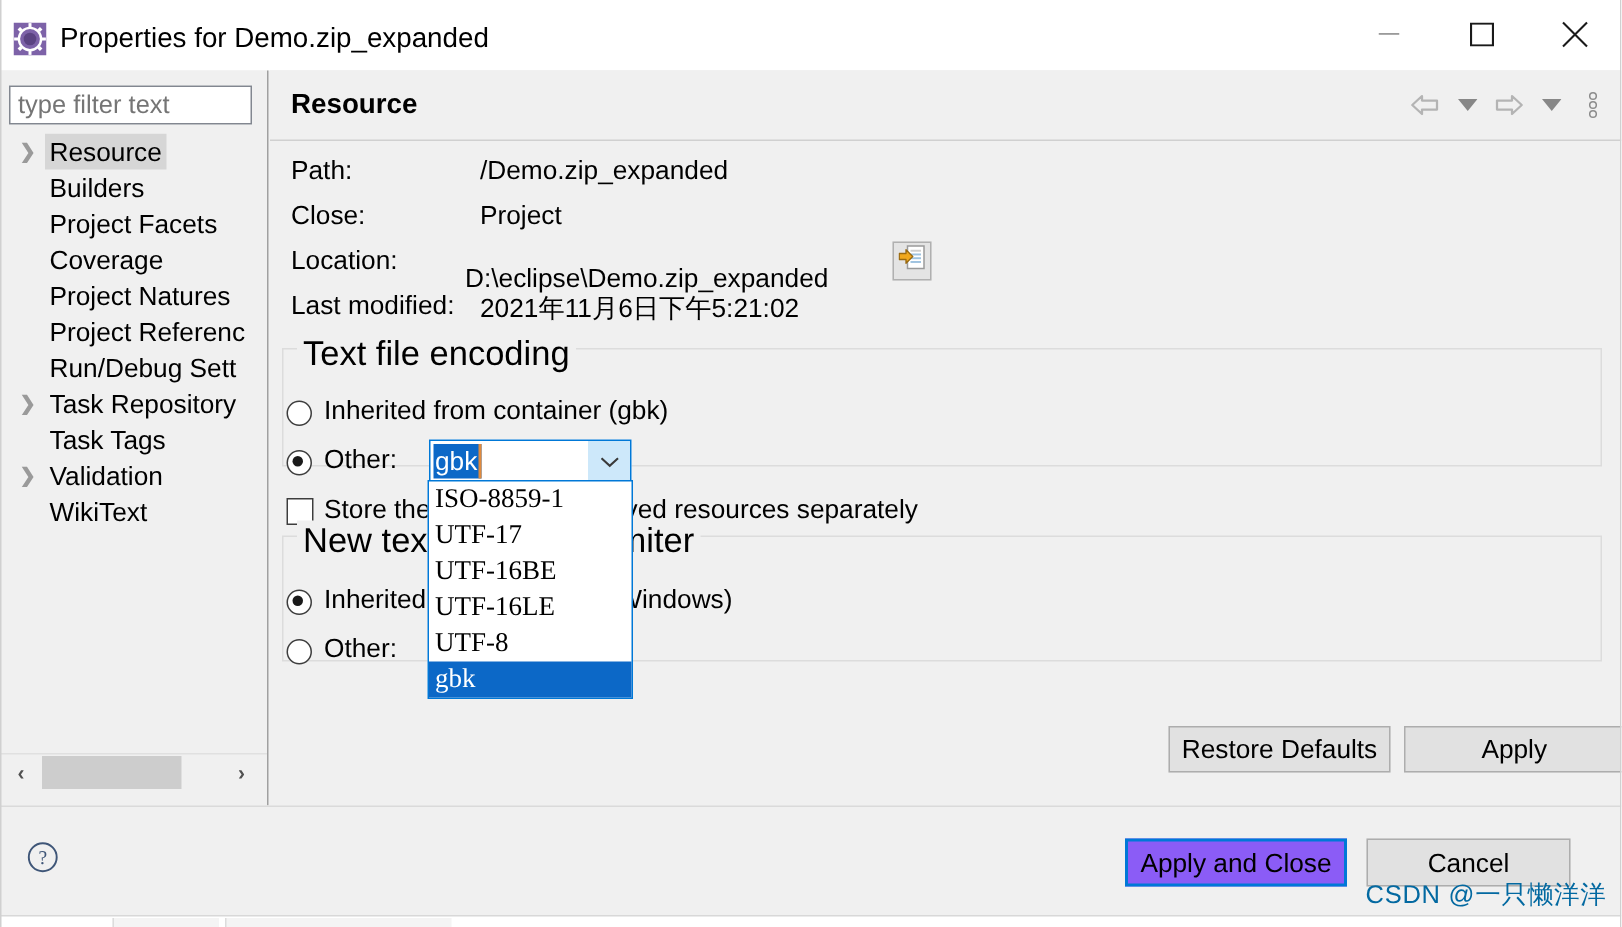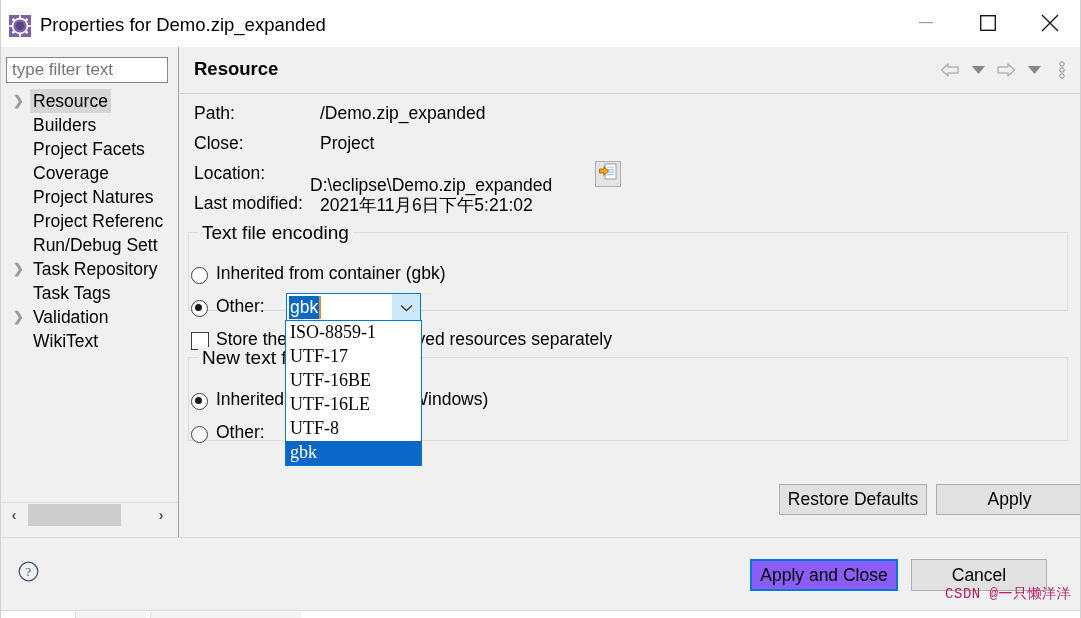--- a/index.html
+++ b/index.html
@@ -190,21 +190,21 @@
   .group {
     position: absolute;
     border: 1px solid #dcdcdc;
     box-sizing: border-box;
   }
   .group > .gtitle {
     position: absolute;
     top: -11px; left: 9px;
     background: #f0f0f0;
     padding: 0 4px;
-    font-size: 19px;
+    font-size: 23px;
     color: #000000;
     white-space: nowrap;
   }
 
   
   .radio, .checkbox {
     position: absolute;
     cursor: default;
   }
   .radio .dot {
@@ -328,25 +328,24 @@
     box-sizing: border-box;
   }
   .help-icon {
     position: absolute;
     left: 18px; top: 23px;
     width: 21px; height: 21px;
   }
   .watermark {
     position: absolute;
     right: 10px; top: 47px;
-    font-size: 14px;
-    color: #be185d;
+    font-size: 17px;
+    color: #0369a1;
     white-space: nowrap;
     letter-spacing: 0.5px;
-    font-family: Liberation Mono, monospace;
   }
   .bottom-edge {
     position: absolute;
     left: 0; top: 610px;
     width: 1081px; height: 8px;
     background: #ffffff;
     border-top: 1px solid #d8d8d8;
   }
   .taskbar-bit {
     position: absolute;

